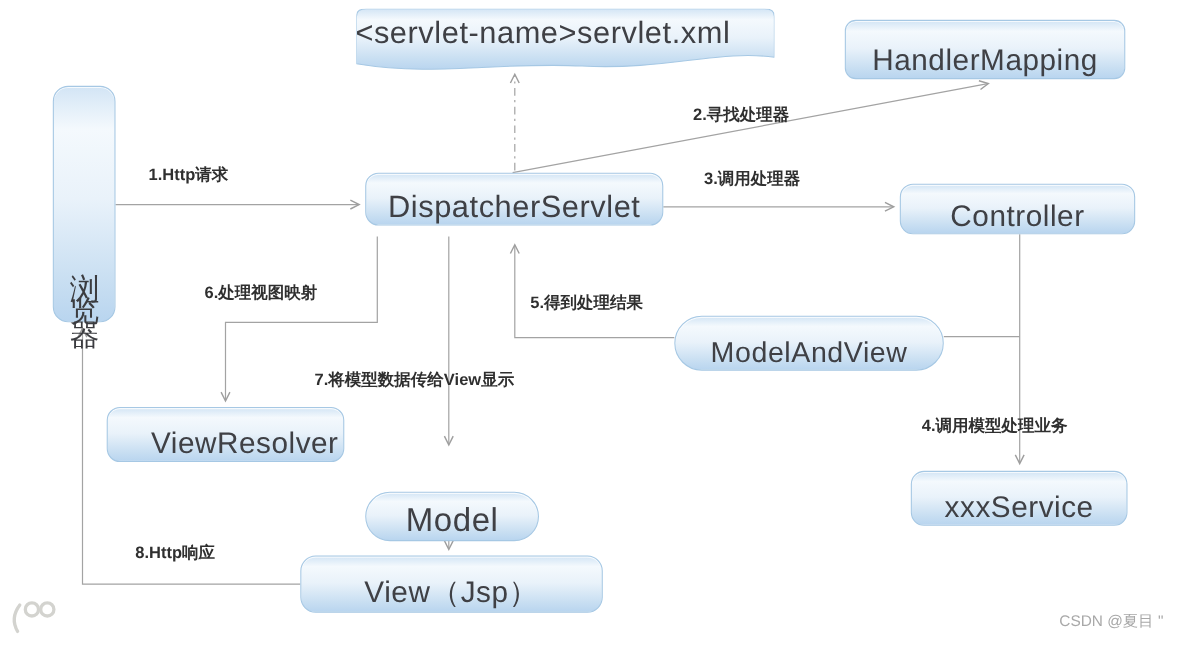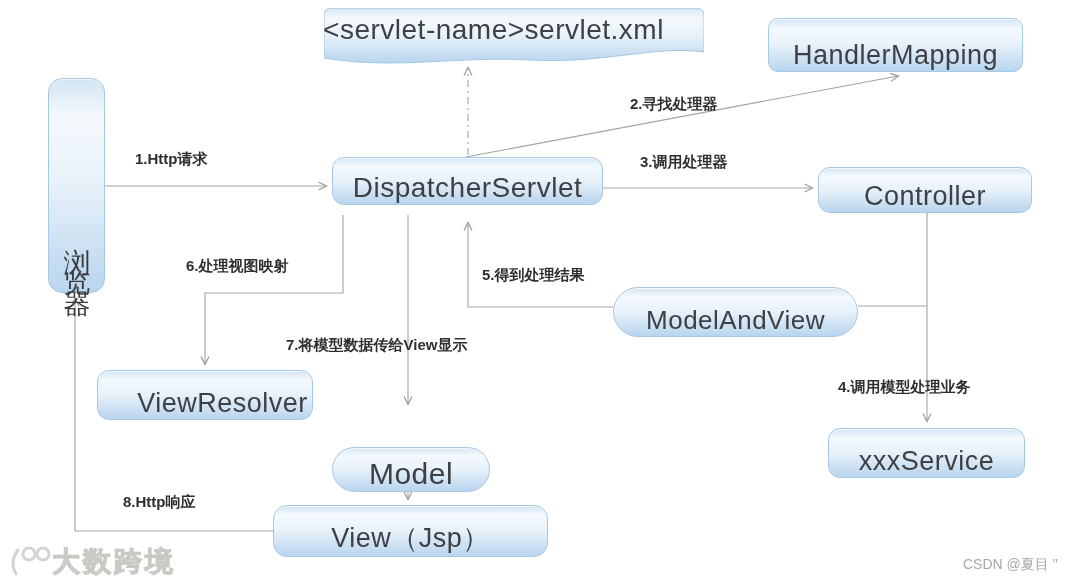--- a/index.html
+++ b/index.html
@@ -124,16 +124,15 @@
   <div class="edge-label" style="left:286px;top:336px;">7.将模型数据传给View显示</div>
   <div class="edge-label" style="left:123px;top:493px;">8.Http响应</div>
 
   <svg class="wm-logo" width="46" height="34" viewBox="0 0 46 34">
     <g fill="none" stroke="#cfcfca" stroke-width="3">
       <path d="M10,30 Q3,18 12,6" stroke-linecap="round"></path>
       <circle cx="23" cy="10" r="6" fill="rgba(255,255,255,.9)"></circle>
       <circle cx="37" cy="10" r="6" fill="rgba(255,255,255,.9)"></circle>
     </g>
   </svg>
-  <div class="wm-left">大数跨境</div>
   <div class="wm-right">CSDN @夏目 "</div>
 
 </div>
 
 </body></html>

